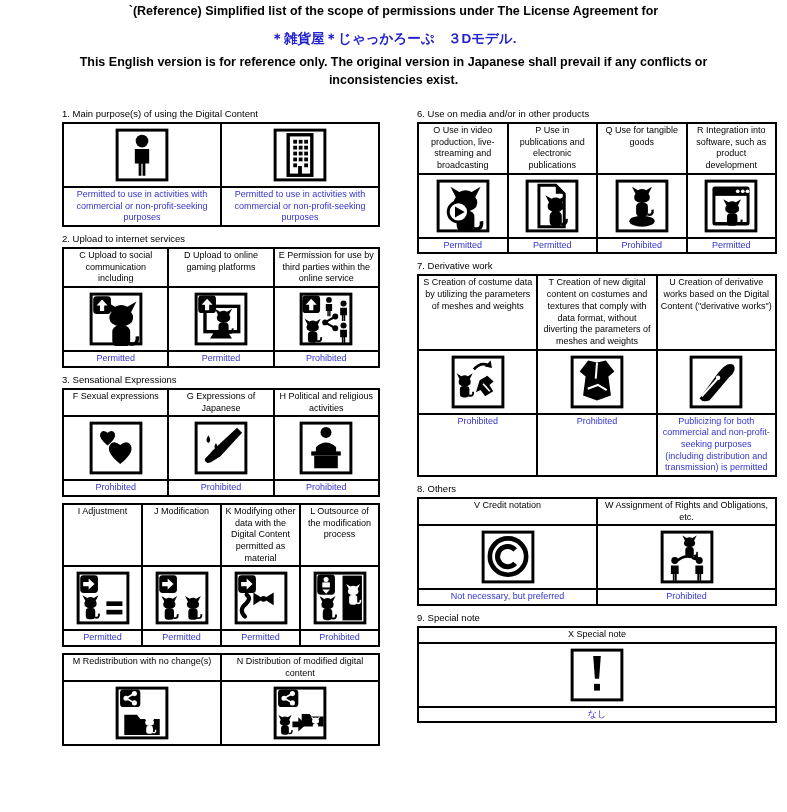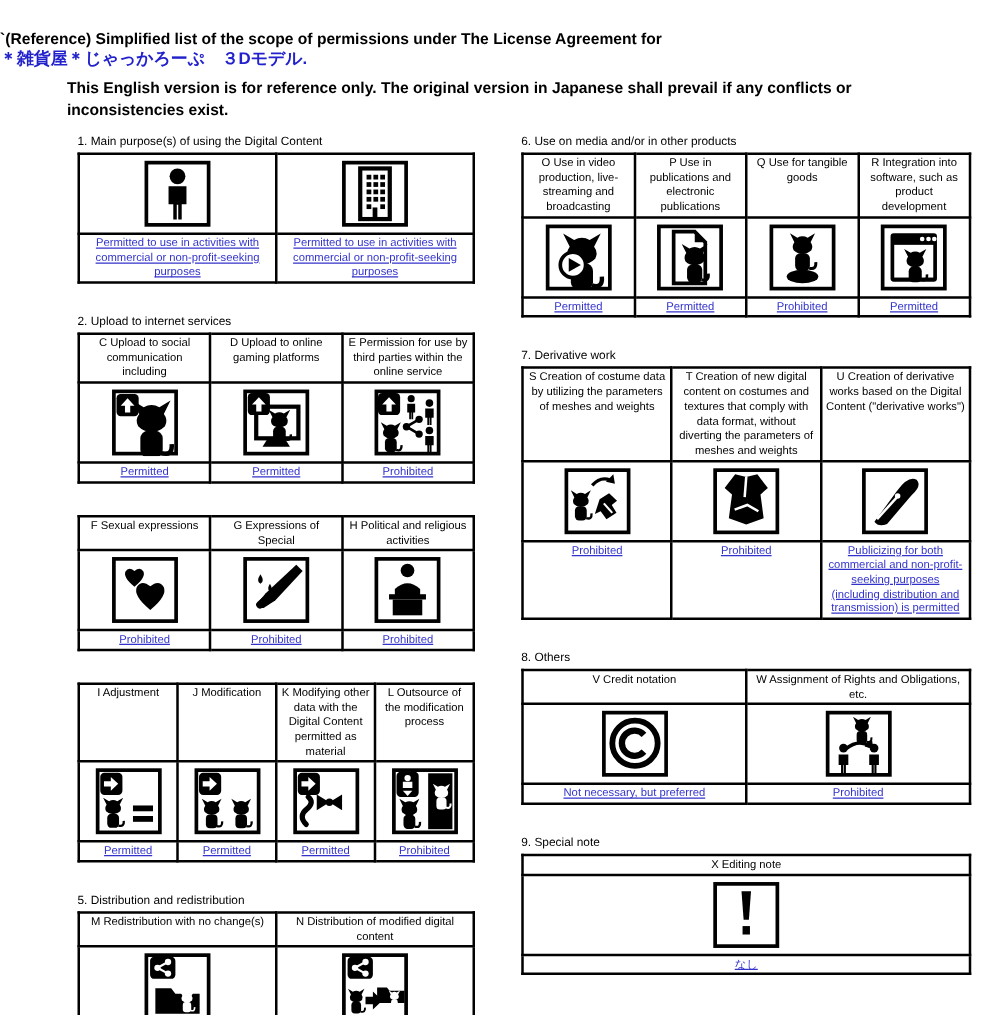--- a/index.html
+++ b/index.html
@@ -1,30 +1,30 @@
 <!DOCTYPE html>
 <html style="--link: #3333cc; --title-jp: #2222cc;"><head>
 <meta charset="utf-8">
 <style>
   *{margin:0;padding:0;box-sizing:border-box}
   html,body{width:787px;height:812px}
   body{position:relative;background:#fff;color:#000;font-family:"Liberation Sans",sans-serif;overflow:hidden}
-  .hdr{position:absolute;top:24px;left:0;width:100%;font-weight:bold}
+  .hdr{position:absolute;top:4px;left:0;width:100%;text-align:center;font-weight:bold}
   .hdr .l1{font-size:12.5px}
-  .hdr .l2{font-size:13.5px;color:var(--title-jp,#2222cc);margin-top:0}
+  .hdr .l2{font-size:13.5px;color:var(--title-jp,#2222cc);margin-top:12px}
   .hdr .l3{font-size:12.5px;max-width:680px;margin:5px auto 0;line-height:1.45}
   .colL{position:absolute;left:62px;top:108px;width:318px}
   .colR{position:absolute;left:417px;top:108px;width:360px}
-  .sec{margin-bottom:25px}
+  .sec{margin-bottom:6px}
   .sec-title{font-size:9.5px;margin-bottom:3px}
   table{width:100%;border-collapse:collapse;table-layout:fixed}
   th,td{border:2px solid #000;font-size:9px;font-weight:normal;line-height:1.3;text-align:center;padding:1px 3px}
   th{vertical-align:top}
   td.ic{padding:4px 2px;vertical-align:middle}
-  td.st{vertical-align:top;color:var(--link,#3333cc);text-decoration:underline}
+  td.st{vertical-align:top;color:var(--link,#3333cc);}
   svg.icon{width:54px;height:54px;display:block;margin:0 auto}
 </style>
 </head>
 <body>
 
 <svg width="0" height="0" style="position:absolute" aria-hidden="true">
 <defs>
   <rect id="g-frame" x="2.5" y="2.5" width="59" height="59" fill="#fff" stroke="#000" stroke-width="3.5"></rect>
   <g id="g-cat">
     <path fill="currentColor" d="M9 15 L3 3 L13 9 Q20 5 27 9 L37 3 L31 15 Q35 20 32 26 Q27 31 20 31 Q13 31 8 26 Q5 20 9 15 Z"></path>
@@ -409,25 +409,26 @@
       <tr>
         <td class="st">Permitted</td>
         <td class="st">Permitted</td>
         <td class="st">Prohibited</td>
       </tr>
     </tbody>
       </table>
   </div>
 
   <div class="sec">
+    <div class="sec-title">3. Sensational Expressions</div>
     <table>
       <tbody>
           <tr>
         <th>F Sexual expressions</th>
-        <th>G Expressions of Special</th>
+        <th>G Expressions of Japanese</th>
         <th>H Political and religious activities</th>
       </tr>
       <tr>
         <td class="ic">
               <svg class="icon" viewBox="0 0 64 64">
                 <use href="#i-hearts"></use>
               </svg>
             </td>
         <td class="ic">
               <svg class="icon" viewBox="0 0 64 64">
@@ -484,21 +485,20 @@
         <td class="st">Permitted</td>
         <td class="st">Permitted</td>
         <td class="st">Permitted</td>
         <td class="st">Prohibited</td>
       </tr>
     </tbody>
       </table>
   </div>
 
   <div class="sec">
-    <div class="sec-title">5. Distribution and redistribution</div>
     <table>
       <tbody>
           <tr>
         <th>M Redistribution with no change(s)</th>
         <th>N Distribution of modified digital content</th>
       </tr>
       <tr>
         <td class="ic">
               <svg class="icon" viewBox="0 0 64 64">
                 <use href="#i-redistribution"></use>
@@ -622,21 +622,21 @@
       </tr>
     </tbody>
       </table>
   </div>
 
   <div class="sec">
     <div class="sec-title">9. Special note</div>
     <table>
       <tbody>
           <tr>
-        <th>X Editing note</th>
+        <th>X Special note</th>
       </tr>
       <tr>
         <td class="ic">
               <svg class="icon" viewBox="0 0 64 64">
                 <use href="#i-exclaim"></use>
               </svg>
             </td>
       </tr>
       <tr>
         <td class="st">なし</td>

